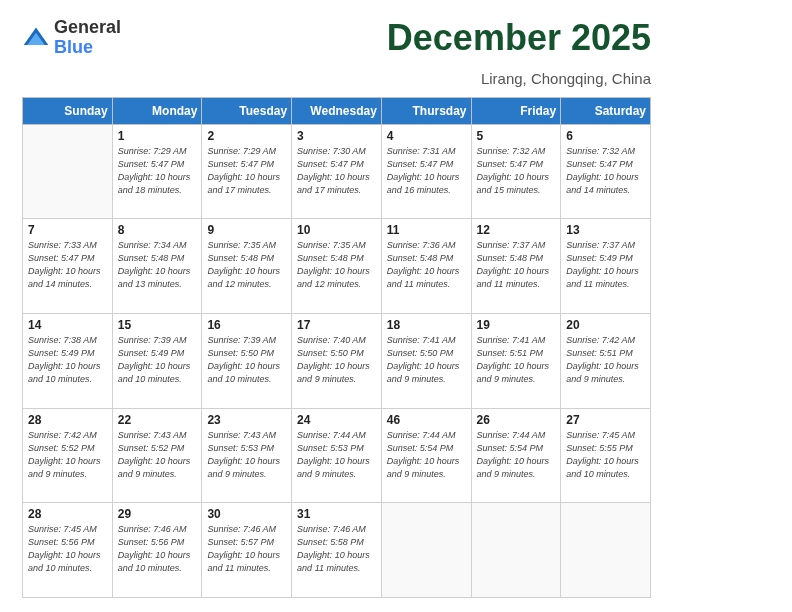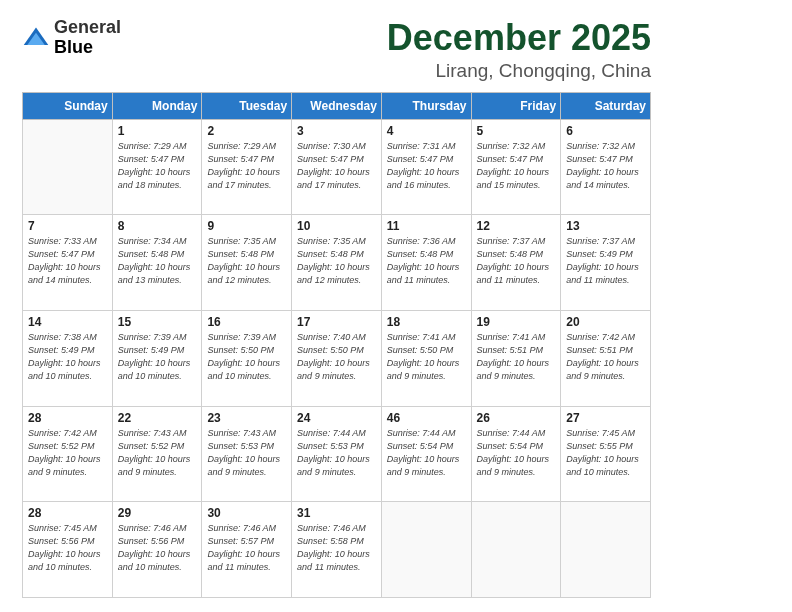--- a/index.html
+++ b/index.html
@@ -27,38 +27,38 @@
       display: flex;
       align-items: center;
       gap: 4px;
     }
     .logo-text {
       font-size: 18px;
       font-weight: bold;
       line-height: 1.1;
     }
     .logo-text .general { color: #333; }
-    .logo-text .blue { color: #000000; }
+    .logo-text .blue { color: #3b82f6; }
     .logo-icon {
       width: 28px;
       height: 28px;
     }
     .title-block {
       text-align: right;
     }
     .month-year {
       font-size: 36px;
       font-weight: bold;
       color: #14532d;
       line-height: 1.1;
     }
     .location {
-      font-size: 19px;
+      font-size: 15px;
       color: #555;
-      margin-top: 2px;
+      margin-top: 12px;
     }
     .calendar {
       width: 100%;
       border-collapse: collapse;
       flex: 1;
       table-layout: fixed;
     }
     .calendar th {
       background: #2979c8;
       color: #fff;

